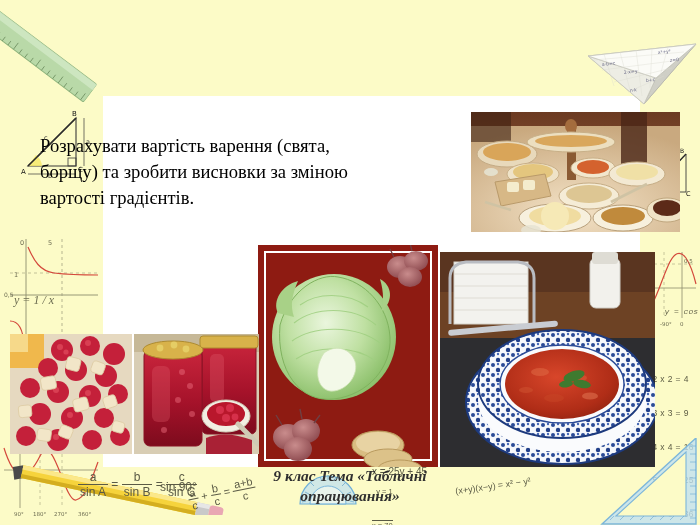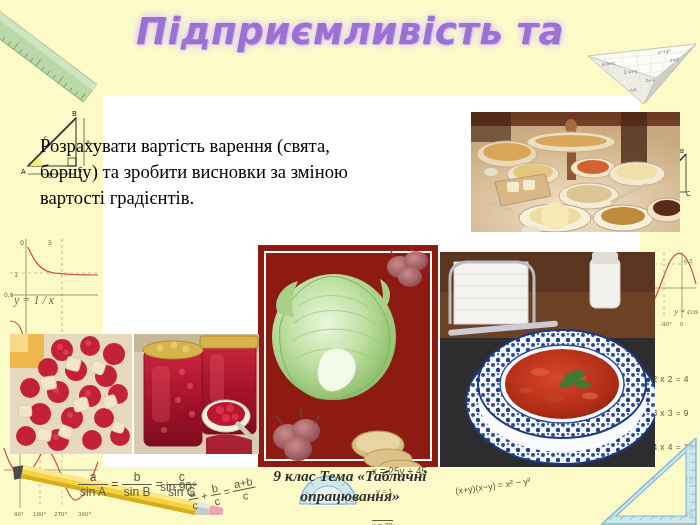--- a/index.html
+++ b/index.html
@@ -22,21 +22,21 @@
 
   
   #graph-inv{position:absolute;left:4px;top:235px;width:96px;height:120px;}
   #graph-label-inv{position:absolute;left:14px;top:293px;font-size:12px;font-style:italic;color:#6d6d52;}
 
   
   #graph-parabola{position:absolute;left:0px;top:440px;width:100px;height:78px;}
 
   
   #graph-cos{position:absolute;right:2px;top:250px;width:58px;height:80px;}
-  #graph-label-cos{position:absolute;right:2px;top:307px;font-size:8px;font-style:italic;color:#6d6d52;}
+  #graph-label-cos{position:absolute;right:2px;top:307px;font-size:8px;font-style:italic;color:#6d6d52;font-family:Liberation Mono, monospace;}
 
   
   #mult-table{position:absolute;right:6px;top:352px;font-family:"Liberation Sans",sans-serif;
     font-size:8.5px;line-height:11.2px;color:#5d5d45;white-space:pre;letter-spacing:.4px;}
 
   
   #ruler-top-left{position:absolute;left:-18px;top:-12px;width:150px;height:46px;
     transform:rotate(37deg);transform-origin:0 0;}
   
   #set-square{position:absolute;right:-4px;top:438px;width:104px;height:92px;}
@@ -566,21 +566,20 @@
         <circle cx="92" cy="84" r="4"></circle>
           <circle cx="101" cy="83" r="3.4"></circle>
       </g>
       <path d="M104 90 L124 110" stroke="#cfcab5" stroke-width="5" stroke-linecap="round"></path>
 
       <path d="M72 104 Q92 96 118 106 L118 120 L72 120 Z" fill="#a5122a" opacity=".92"></path>
     </svg>
   </div>
 
   <div id="title-block">
-    <div class="title-line">Підприємливість та</div>
   </div>
 
   <div id="body-text">Розрахувати вартість варення (свята, борщу) та зробити висновки за зміною вартості градієнтів.</div>
 
   <div id="footer">
     <div>9 клас Тема «Табличні</div>
     <div>опрацювання»</div>
   </div>
 
   <div class="formula" id="formula-sines">

